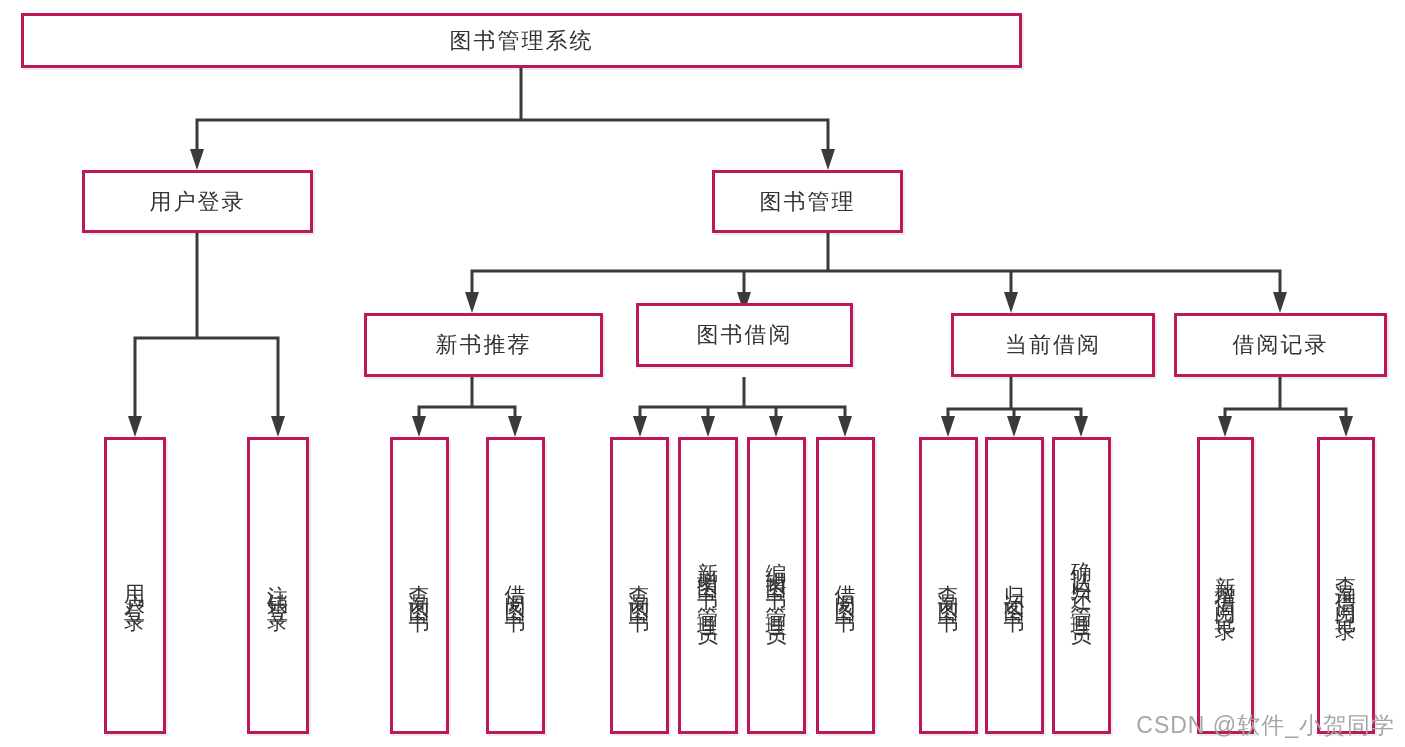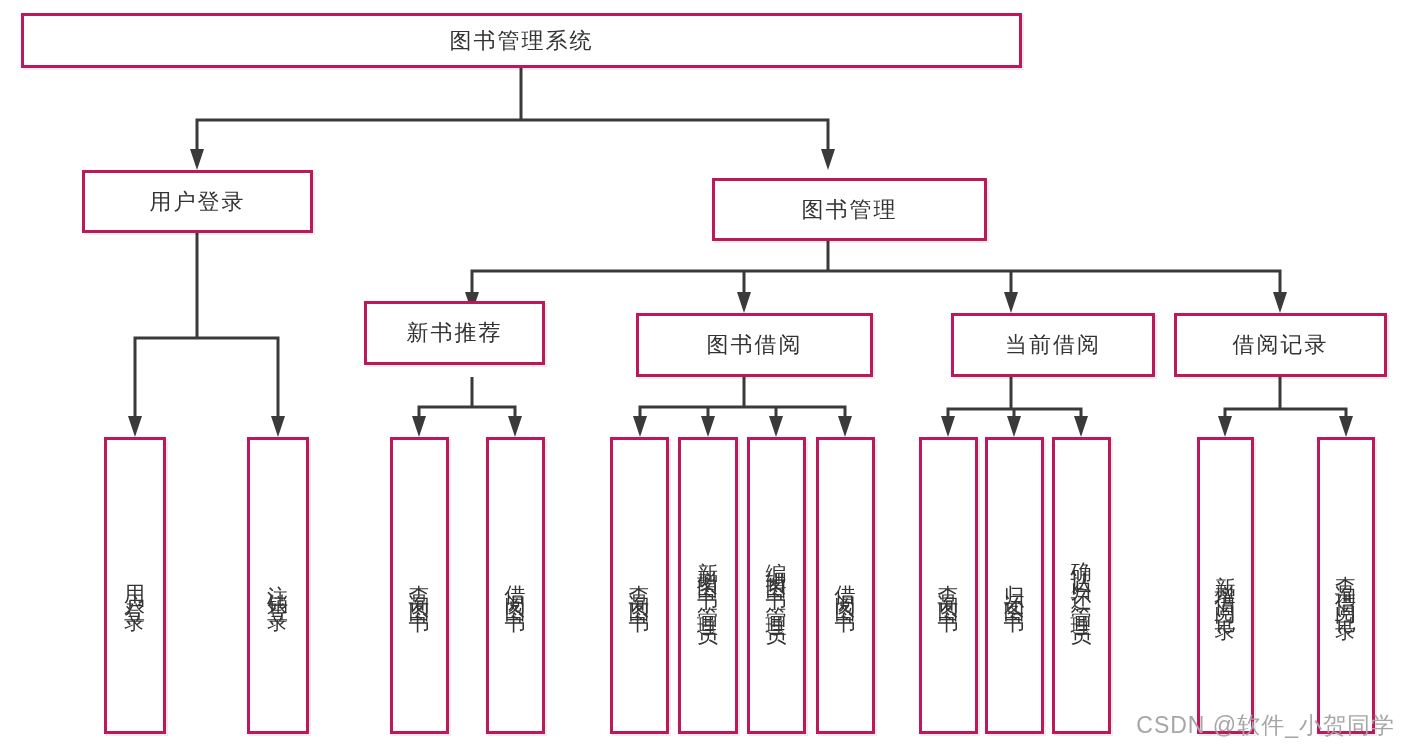--- a/index.html
+++ b/index.html
@@ -109,28 +109,28 @@
     </g>
   </svg>
 
   <div class="node" style="left:21px;top:13px;width:1001px;height:55px">
     <span class="label">图书管理系统</span>
   </div>
 
   <div class="node" style="left:82px;top:170px;width:231px;height:63px">
     <span class="label">用户登录</span>
   </div>
-  <div class="node" style="left:712px;top:178px;width:275px;height:63px">
+  <div class="node" style="left:712px;top:170px;width:191px;height:63px">
     <span class="label">图书管理</span>
   </div>
 
-  <div class="node" style="left:364px;top:301px;width:181px;height:64px">
+  <div class="node" style="left:364px;top:313px;width:239px;height:64px">
     <span class="label">新书推荐</span>
   </div>
-  <div class="node" style="left:636px;top:313px;width:237px;height:64px">
+  <div class="node" style="left:636px;top:303px;width:217px;height:64px">
     <span class="label">图书借阅</span>
   </div>
   <div class="node" style="left:951px;top:313px;width:204px;height:64px">
     <span class="label">当前借阅</span>
   </div>
   <div class="node" style="left:1174px;top:313px;width:213px;height:64px">
     <span class="label">借阅记录</span>
   </div>
 
   <div class="node v" style="left:104px;top:437px;width:62px;height:297px">

